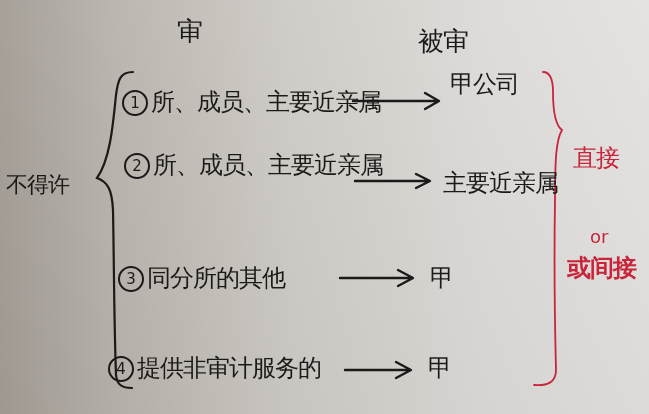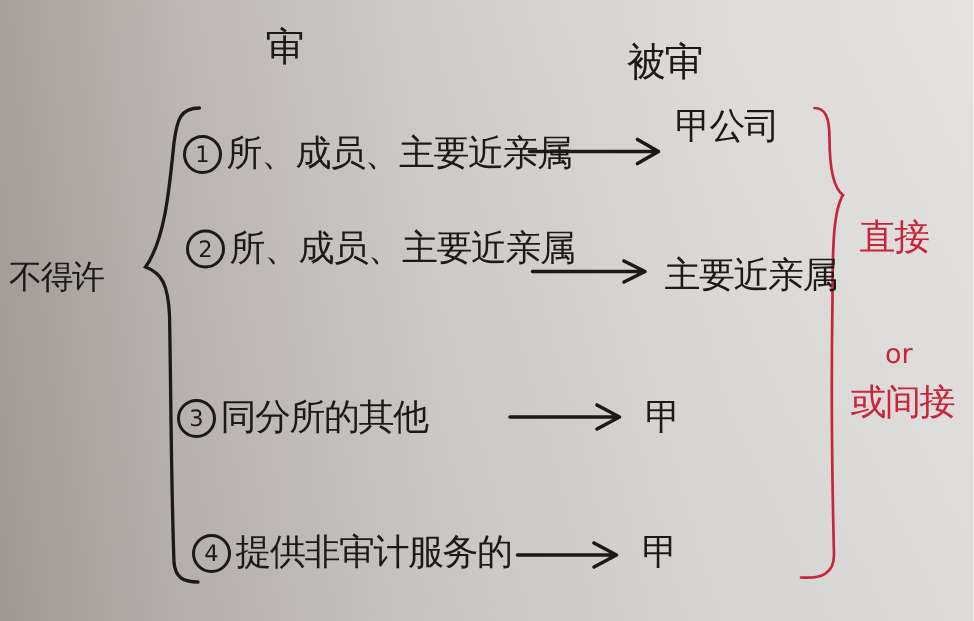--- a/index.html
+++ b/index.html
@@ -65,22 +65,22 @@
 <div class="hw item" style="left:124px; top:149px;">
   <span class="num">2</span><span>所、成员、主要近亲属</span>
 </div>
 <div class="hw target" style="left:443px; top:167px;">主要近亲属</div>
 
 <div class="hw item" style="left:118px; top:262px;">
   <span class="num">3</span><span>同分所的其他</span>
 </div>
 <div class="hw target" style="left:430px; top:262px;">甲</div>
 
-<div class="hw item" style="left:128px; top:352px;">
+<div class="hw item" style="left:108px; top:352px;">
   <span class="num">4</span><span>提供非审计服务的</span>
 </div>
 <div class="hw target" style="left:428px; top:352px;">甲</div>
 
 <div class="hw red" style="left:573px; top:142px; font-size:24px;">直接</div>
 <div class="hw red or" style="left:590px; top:182px;margin-top:44px;">or</div>
-<div class="hw red" style="left:567px; top:252px; font-size:24px;">
+<div class="hw red" style="left:567px; top:252px; font-size:24px;font-weight:bold;">
   <span>或</span><span>间接</span>
 </div>
 
 </body></html>

